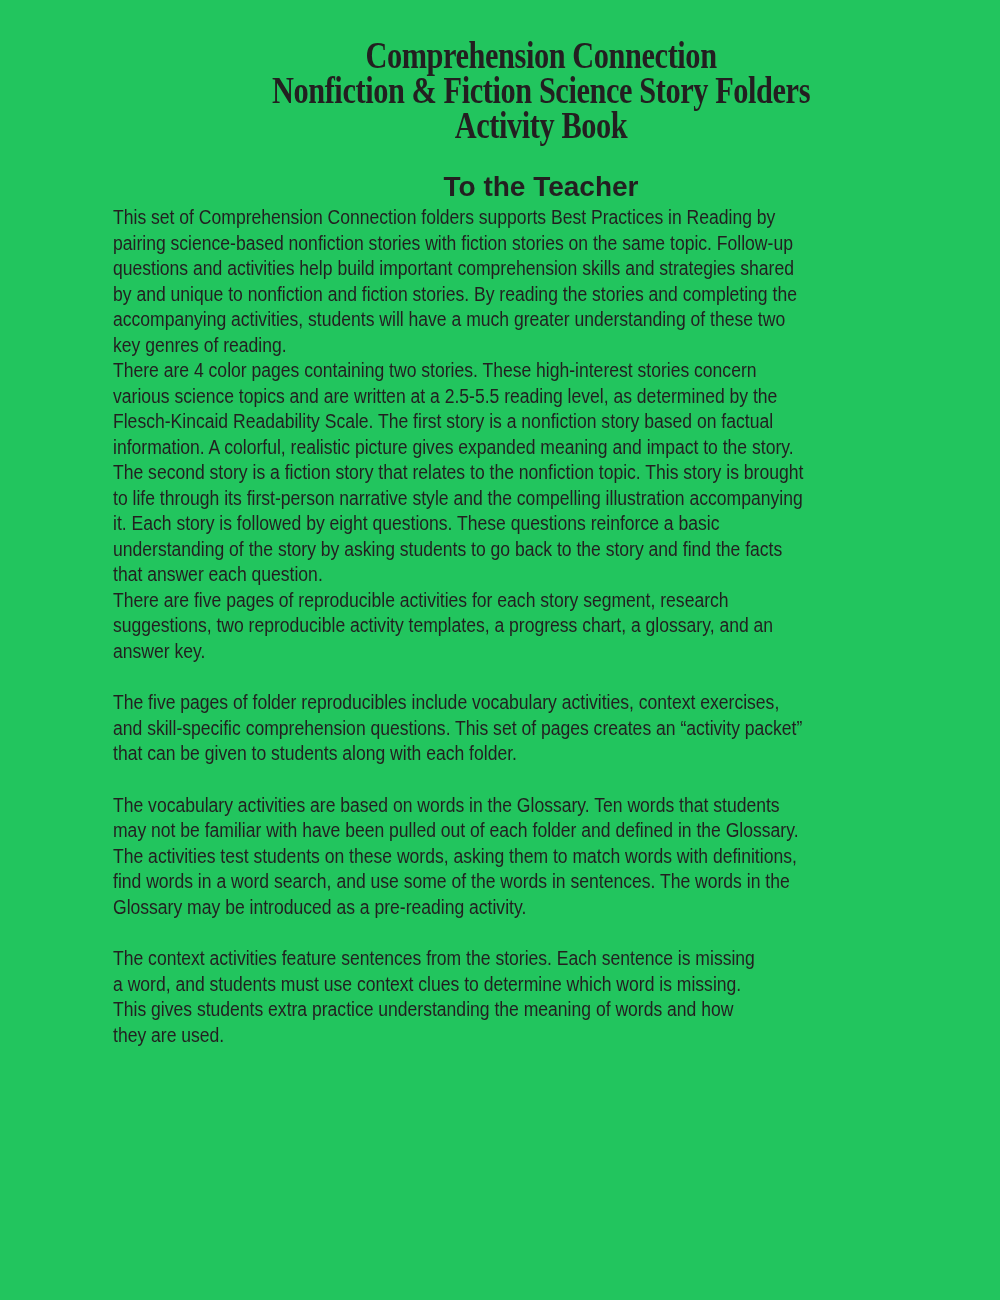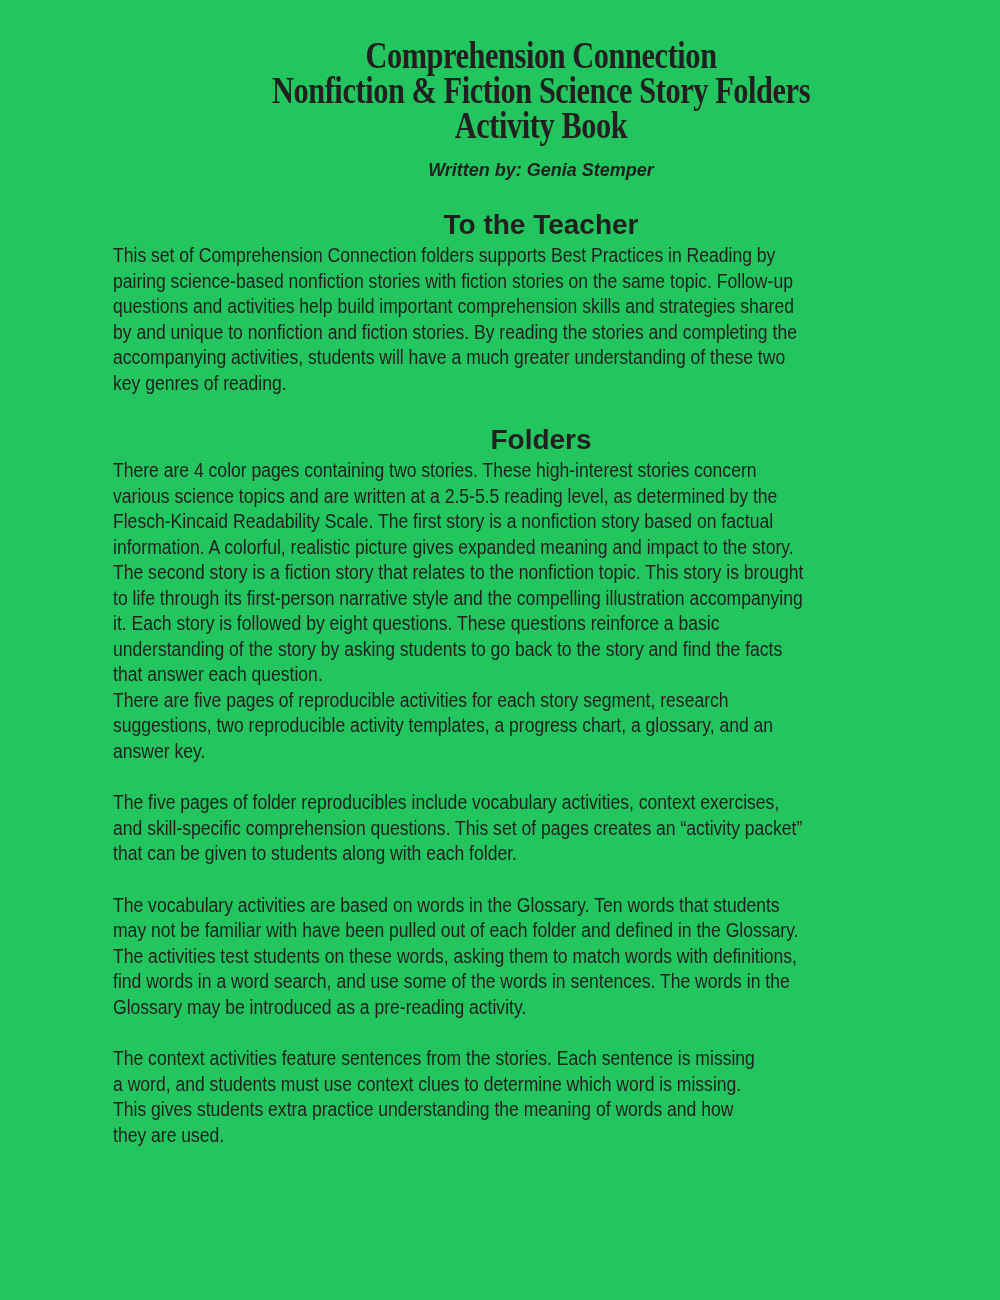--- a/index.html
+++ b/index.html
@@ -69,34 +69,32 @@
 
 <div class="page">
   <div class="content">
 
     <header class="title-block">
       <div class="title-line">Comprehension Connection</div>
       <div class="title-line">Nonfiction &amp; Fiction Science Story Folders</div>
       <div class="title-line">Activity Book</div>
     </header>
 
-    <div class="byline">Written by: Genia Stemper</div>
 
     <section>
       <h2 class="section-heading">To the Teacher</h2>
       <p class="para">This set of Comprehension Connection folders supports Best Practices in Reading by
 pairing science-based nonfiction stories with fiction stories on the same topic. Follow-up
 questions and activities help build important comprehension skills and strategies shared
 by and unique to nonfiction and fiction stories. By reading the stories and completing the
 accompanying activities, students will have a much greater understanding of these two
 key genres of reading.</p>
     </section>
 
     <section>
-      <h2 class="section-heading">Folders</h2>
       <p class="para">There are 4 color pages containing two stories. These high-interest stories concern
 various science topics and are written at a 2.5-5.5 reading level, as determined by the
 Flesch-Kincaid Readability Scale. The first story is a nonfiction story based on factual
 information. A colorful, realistic picture gives expanded meaning and impact to the story.
 The second story is a fiction story that relates to the nonfiction topic. This story is brought
 to life through its first-person narrative style and the compelling illustration accompanying
 it. Each story is followed by eight questions. These questions reinforce a basic
 understanding of the story by asking students to go back to the story and find the facts
 that answer each question.</p>
     </section>

